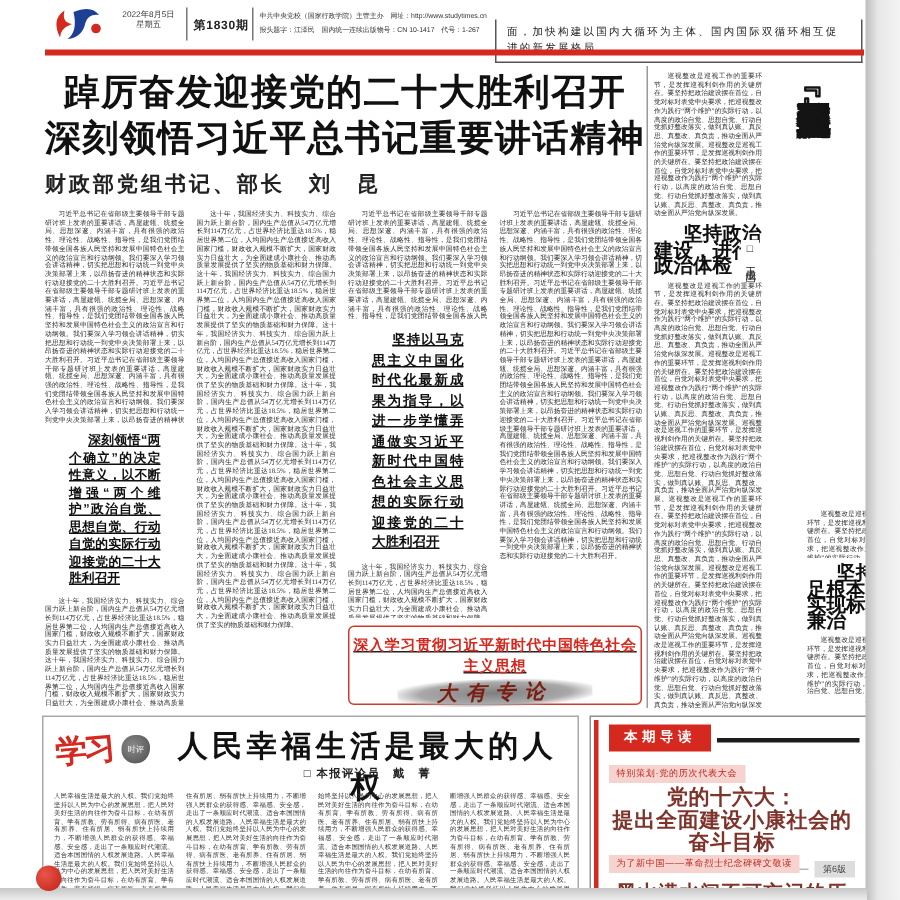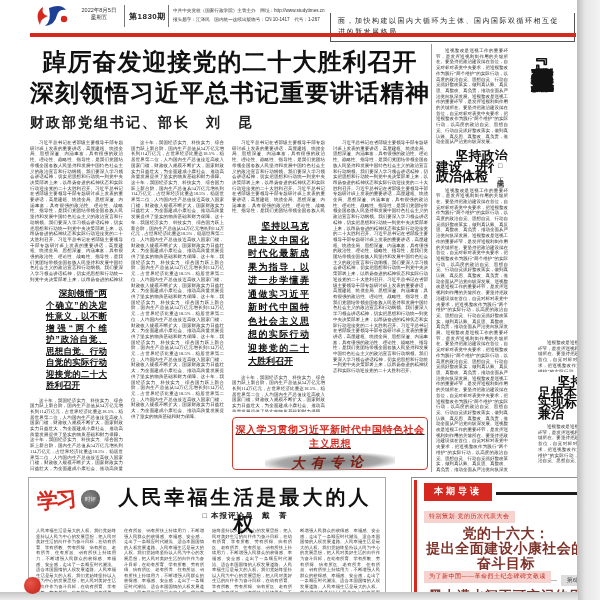--- a/index.html
+++ b/index.html
@@ -70,21 +70,21 @@
     background:radial-gradient(circle at 40% 40%,#8a8a8a,#4c4c4c);display:flex;align-items:center;justify-content:center;}
   .comm-logo .blob span{font-size:5.5px;color:#f2f2f2;}
   .comm-title{position:absolute;left:82px;top:6px;width:268px;text-align:center;
     font-family:"Liberation Serif",serif;font-weight:bold;font-size:20px;letter-spacing:3px;color:#111;}
   .comm-byline{position:absolute;left:82px;top:33px;width:268px;text-align:center;
     font-family:"Liberation Serif",serif;font-weight:bold;font-size:7.5px;letter-spacing:1px;color:#222;}
   .comm-body{position:absolute;left:7px;top:50px;width:344px;height:68px;overflow:hidden;
     column-count:4;column-gap:8px;font-family:"Liberation Serif",serif;
     font-size:4.3px;line-height:5.6px;text-align:justify;color:#333;}
   
-  .guide-box{left:411px;top:477px;width:186px;height:123px;border:1px solid #8f8f8f;box-sizing:border-box;background:#fff;}
+  .guide-box{left:393px;top:477px;width:186px;height:123px;border:1px solid #8f8f8f;box-sizing:border-box;background:#fff;}
   .guide-redbar{position:absolute;left:2px;top:2px;width:3px;height:115px;background:#d5281e;}
   .guide-tab{position:absolute;left:12px;top:5px;background:#d5281e;color:#fff;font-weight:bold;
     font-size:9px;letter-spacing:3px;padding:2px 10px 3px 10px;z-index:2;}
   .guide-tabline{position:absolute;left:84px;top:14px;right:5px;height:3px;background:#1c1c1c;}
   .guide-item-tag{display:inline-block;background:#f6d3cf;color:#c0261c;font-size:6px;
     padding:1.5px 5px;letter-spacing:.5px;}
   .g-item1{position:absolute;left:12px;top:26px;right:8px;}
   .g-h1{margin-top:3px;text-align:center;font-family:"Liberation Serif",serif;font-weight:bold;
     color:#7e332b;font-size:14px;line-height:15px;letter-spacing:.5px;}
   .g-pageref{display:flex;align-items:center;margin-top:4px;}

